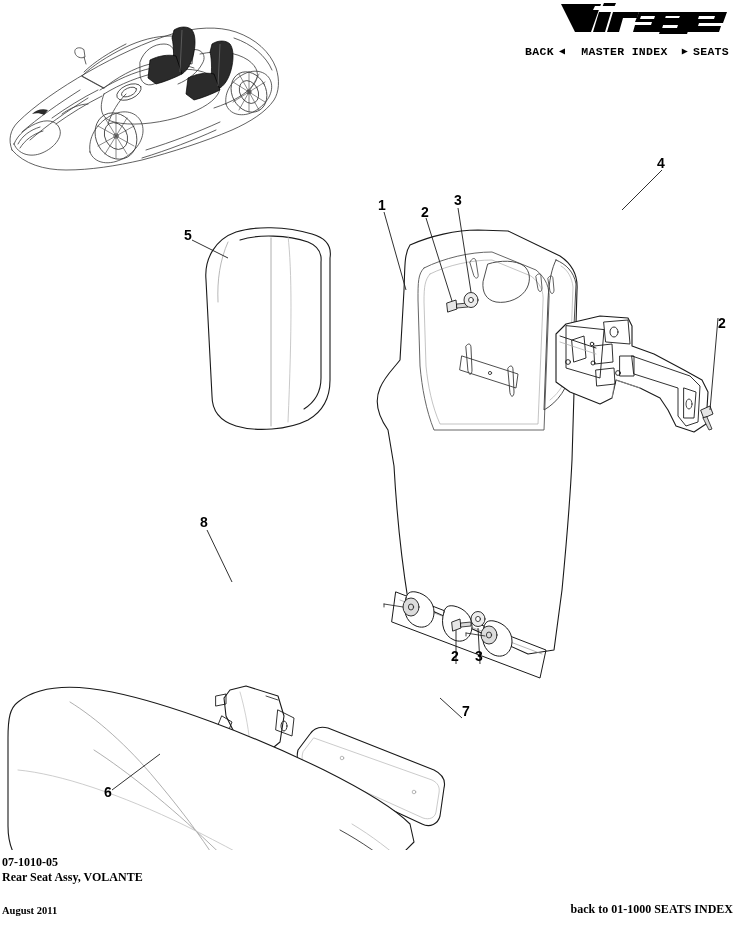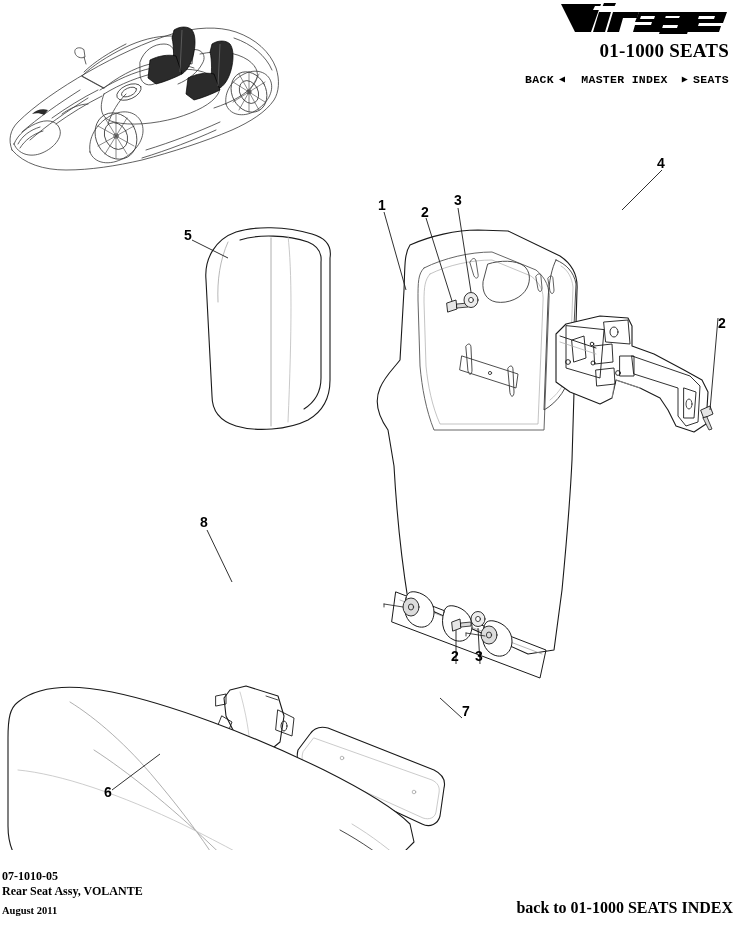--- a/index.html
+++ b/index.html
@@ -97,28 +97,28 @@
   }
   #footer-left .desc {
     font-size: 12px;
     font-weight: bold;
     line-height: 1.25;
   }
   #footer-left .date {
     font-size: 10.5px;
     font-weight: bold;
     line-height: 1.25;
-    margin-top: 5px;
+    margin-top: 19px;
   }
   #footer-right {
     position: absolute;
     right: 4px;
     bottom: 8px;
     font-family: "Liberation Serif", serif;
-    font-size: 16px;
+    font-size: 12px;
     font-weight: bold;
     cursor: pointer;
   }
 </style>
 </head>
 <body>
 
 <div id="header">
 
   <svg id="brand-logo" width="172" height="32" viewBox="0 0 172 32" aria-label="Virage">
@@ -139,21 +139,20 @@
                L104,16 L120,16 L121,14 L104,14 Z" fill-rule="evenodd"></path>
 
       <path d="M134,10 L168,10 L164,21 L140,21 L139,24 L162,24 L160,30 L128,30 Z
                M140,14 L156,14 L155,17 L139,17 Z" fill-rule="evenodd"></path>
 
       <path d="M36,4 L170,4 L168,8 L34,8 Z" fill="#ffffff"></path>
       <path d="M10,15 L168,15 L167,18 L9,18 Z" fill="#ffffff" opacity="0"></path>
     </g>
   </svg>
 
-  <div id="page-title">01-1000 SEATS</div>
 
   <div id="nav-bar">
     <span class="nav-link">BACK</span>
     <span class="tri">◀</span>
     <span style="display:inline-block;width:6px;"></span>
     <span class="nav-link">MASTER INDEX</span>
     <span style="display:inline-block;width:4px;"></span>
     <span class="tri">▶</span>
     <span class="nav-link">SEATS</span>
   </div>

